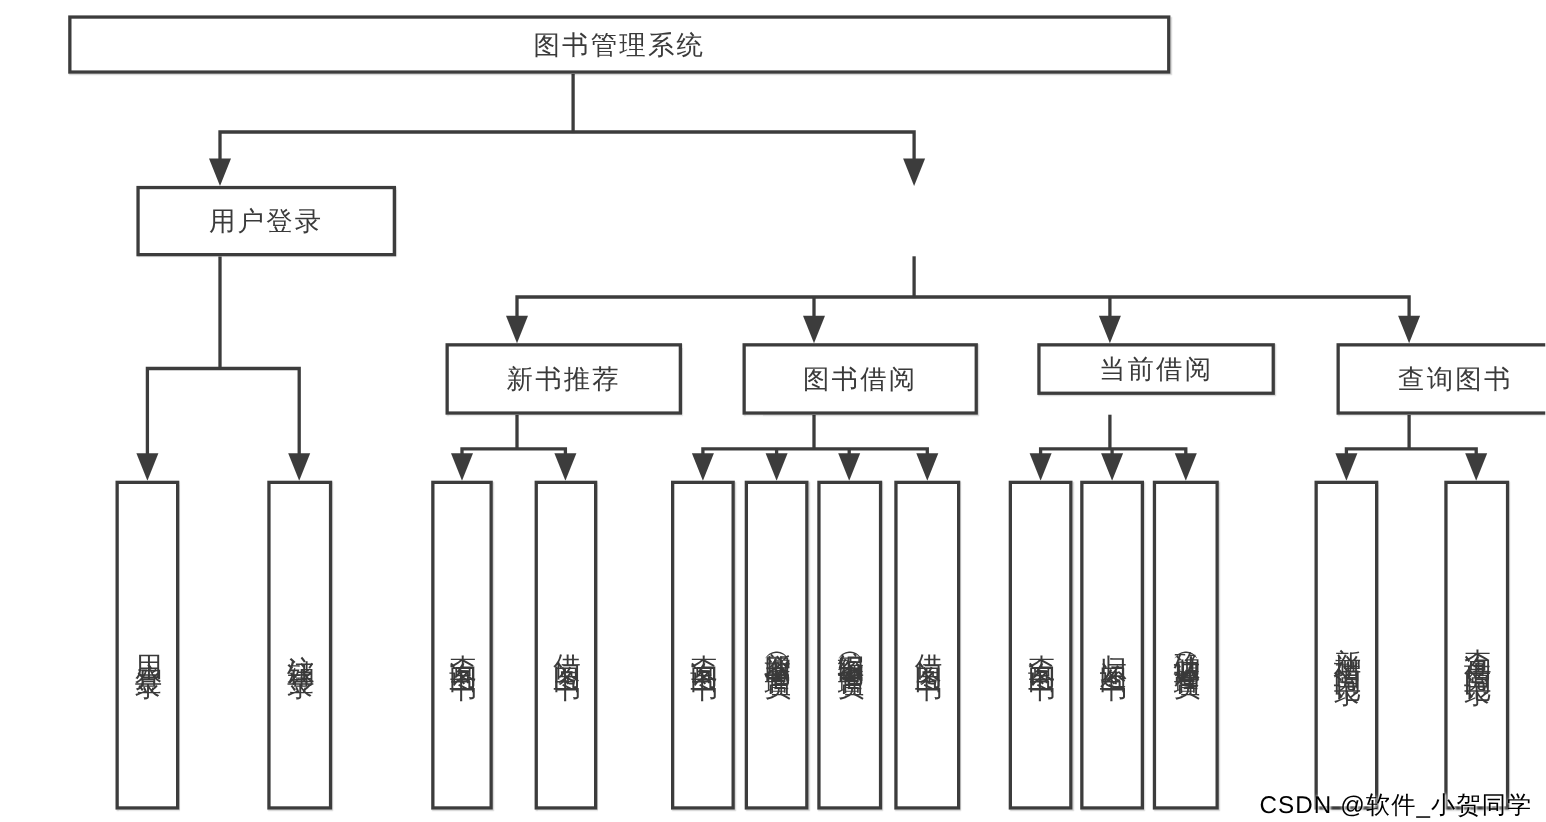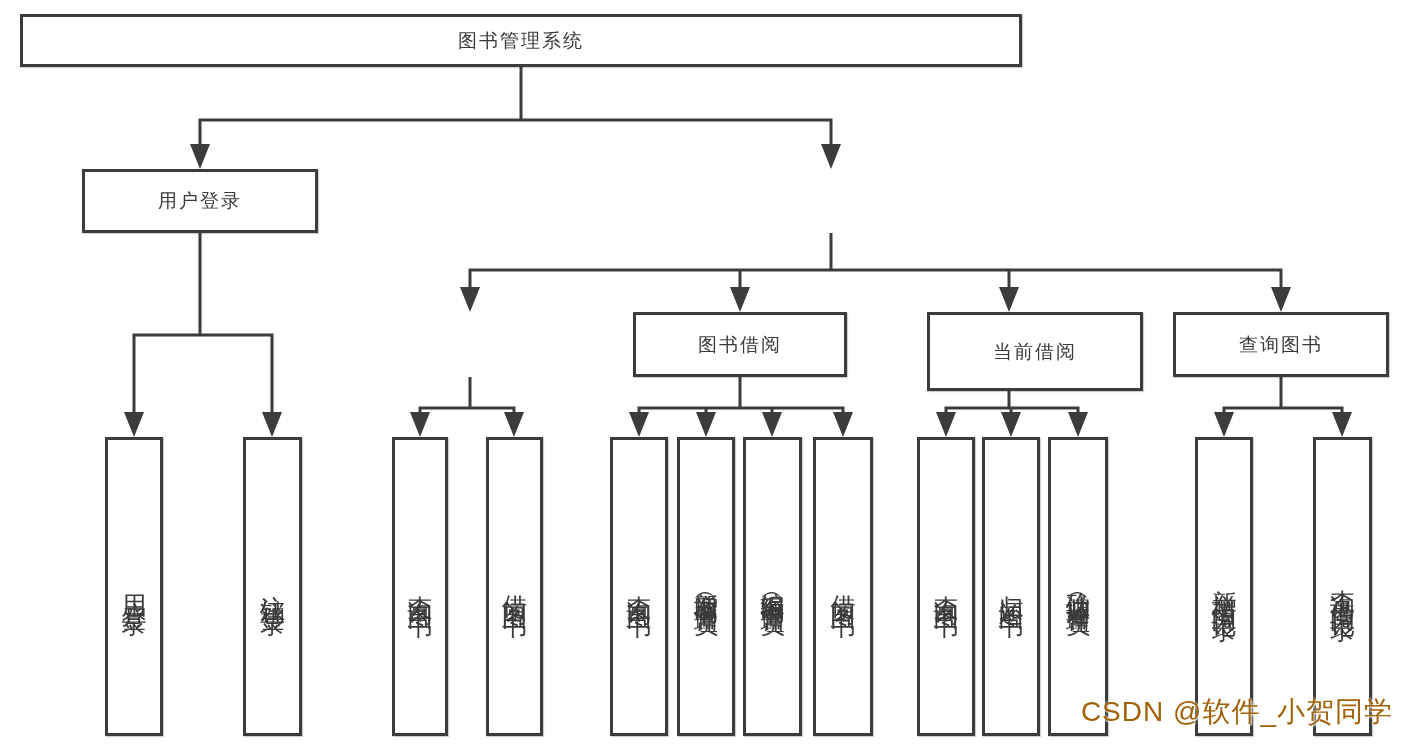--- a/index.html
+++ b/index.html
@@ -22,24 +22,25 @@
   }
   .box {
     position: absolute;
     box-sizing: border-box;
     border: 3px solid #3c3c3c;
     background: #ffffff;
     display: flex;
     align-items: center;
     justify-content: center;
     color: #3a3a3a;
-    font-size: 19px;
+    font-size: 24px;
     letter-spacing: 2px;
     z-index: 2;
     box-shadow: 1px 1px 1px rgba(0,0,0,0.18);
+    margin-left: 42px;
   }
   .vbox {
     position: absolute;
     box-sizing: border-box;
     border: 3px solid #3c3c3c;
     background: #ffffff;
     display: flex;
     align-items: center;
     justify-content: center;
     color: #3a3a3a;
@@ -53,42 +54,42 @@
   }
   .vbox.long { letter-spacing: 3px; font-size: 24px; }
   
   .n-root   { left: 20px;  top: 14px;  width: 1002px; height: 53px; }
   
   .n-login  { left: 82px;  top: 169px; width: 236px; height: 64px; }
   .n-mgmt   { left: 713px; top: 169px; width: 236px; height: 64px; }
   
   .n-nbr    { left: 363px;  top: 312px; width: 215px; height: 65px; }
   .n-bb     { left: 633px;  top: 312px; width: 214px; height: 65px; text-align: right; }
-  .n-cb     { left: 927px;  top: 312px; width: 216px; height: 79px; }
+  .n-cb     { left: 901px;  top: 312px; width: 216px; height: 47px; }
   .n-br     { left: 1173px; top: 312px; width: 216px; height: 65px; }
   
   .lf1  { left: 105px;  top: 437px; width: 58px; height: 299px; }
   .lf2  { left: 243px;  top: 437px; width: 59px; height: 299px; }
   .lf3  { left: 392px;  top: 437px; width: 56px; height: 299px; }
   .lf4  { left: 486px;  top: 437px; width: 57px; height: 299px; }
   .lf5  { left: 610px;  top: 437px; width: 58px; height: 299px; }
   .lf6  { left: 677px;  top: 437px; width: 58px; height: 299px; }
   .lf7  { left: 743px;  top: 437px; width: 59px; height: 299px; }
   .lf8  { left: 813px;  top: 437px; width: 60px; height: 299px; }
   .lf9  { left: 917px;  top: 437px; width: 58px; height: 299px; }
   .lf10 { left: 982px;  top: 437px; width: 58px; height: 299px; }
   .lf11 { left: 1048px; top: 437px; width: 60px; height: 299px; }
   .lf12 { left: 1195px; top: 437px; width: 58px; height: 299px; }
   .lf13 { left: 1313px; top: 437px; width: 59px; height: 299px; }
   .watermark {
     position: absolute;
     right: 12px;
-    bottom: 16px;
-    font-size: 28px;
-    color: #a16207;
+    bottom: 0;
+    font-size: 22px;
+    color: #000000;
     z-index: 3;
     letter-spacing: 1px;
     text-shadow: 0 0 3px #ffffff, 1px 1px 2px #ffffff;
     white-space: nowrap;
   }
 </style>
 </head>
 <body>
 
 <div id="stage">
@@ -153,20 +154,23 @@
   </svg>
 
   <div class="box n-root">
     <span>图书管理系统</span>
   </div>
 
   <div class="box n-login">
     <span>用户登录</span>
   </div>
 
+  <div class="box n-nbr">
+    <span>新书推荐</span>
+  </div>
   <div class="box n-bb">
     <span>图书借阅</span>
   </div>
   <div class="box n-cb">
     <span>当前借阅</span>
   </div>
   <div class="box n-br">
     <span>查询图书</span>
   </div>
 

